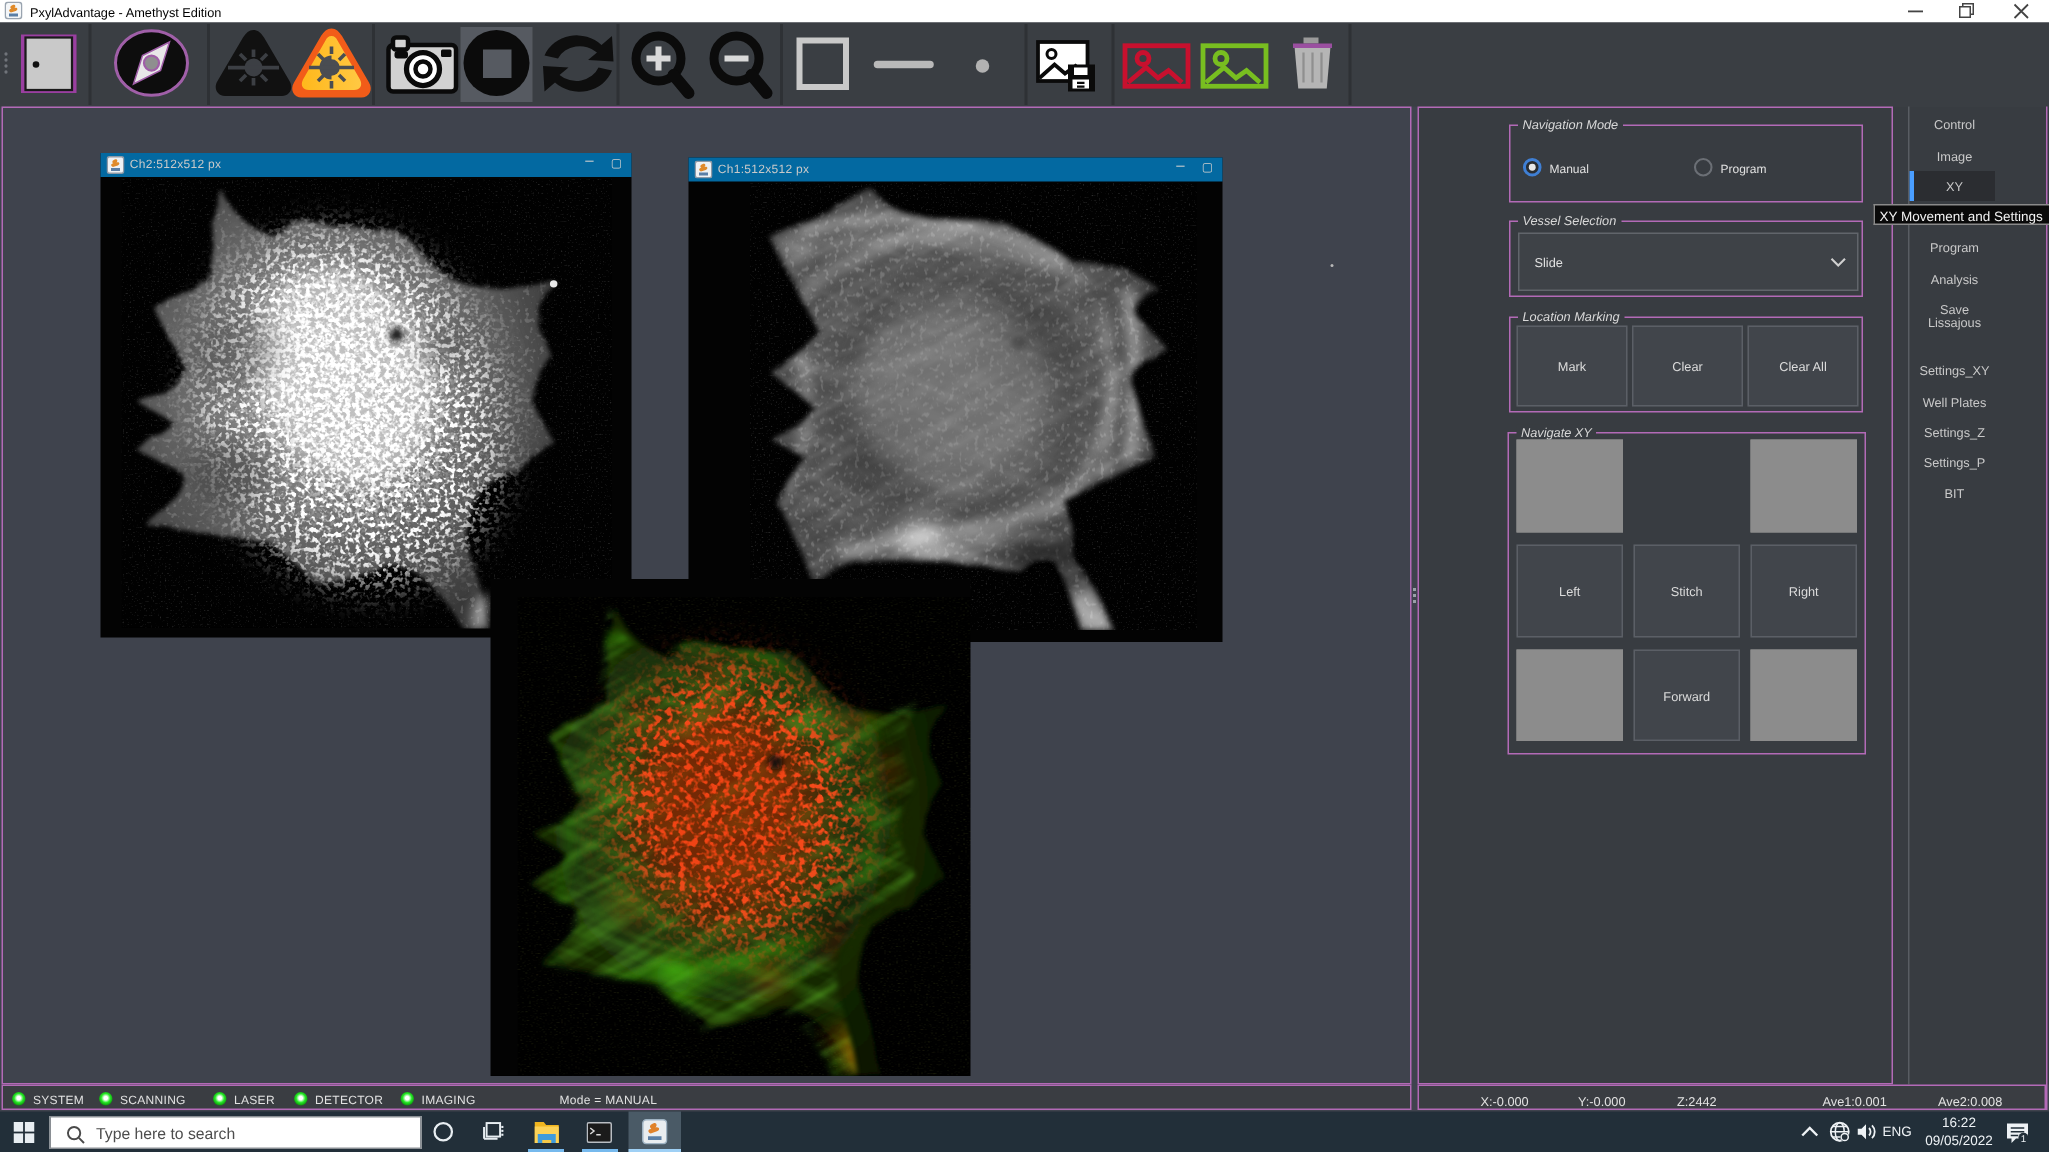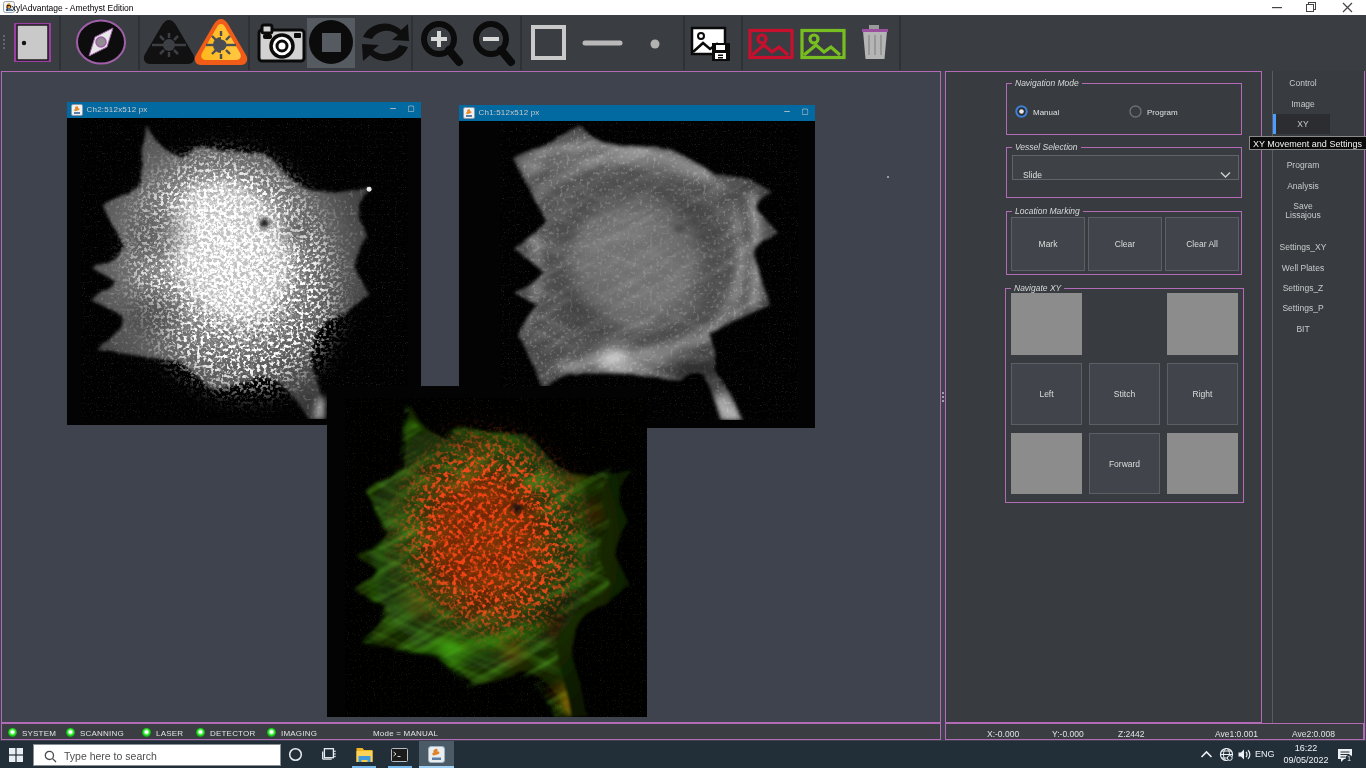--- a/index.html
+++ b/index.html
@@ -1,20 +1,20 @@
 <!DOCTYPE html>
 <html><head>
 <meta charset="utf-8">
 <style>
 * { margin:0; padding:0; box-sizing:border-box; }
 html,body { width:1366px; height:768px; overflow:hidden; background:#3f434d;
   font-family:"Liberation Sans", sans-serif; }
 .abs { position:absolute; }
 #titlebar { position:absolute; left:0; top:0; width:1366px; height:15px; background:#ffffff; }
-#titlebar .ttl { position:absolute; left:6px; top:2.5px; font-size:8.5px; color:#000; }
+#titlebar .ttl { position:absolute; left:20px; top:2.5px; font-size:8.5px; color:#000; }
 #toolbar { position:absolute; left:0; top:15px; width:1366px; height:56px; background:#3a3e43; }
 #canvas { position:absolute; left:1px; top:71px; width:940px; height:652px; background:#3f434d;
   border:1px solid #b36ab7; overflow:hidden; }
 #panel { position:absolute; left:945px; top:71px; width:317px; height:652px; background:#383c41;
   border:1px solid #b36ab7; }
 #menu { position:absolute; left:1262px; top:71px; width:104px; height:652px; background:#383c41; }
 #menu .sep { position:absolute; left:10px; top:0; width:1px; height:652px; background:#595d63; }
 #rightedge { position:absolute; left:1364px; top:71px; width:1px; height:669px; background:#b36ab7; }
 #status-l { position:absolute; left:1px; top:723px; width:940px; height:17px; background:#3a3d42;
   border:1px solid #b36ab7; }
@@ -456,21 +456,21 @@
       <circle cx="6.5" cy="6.5" r="2.3" fill="#e8e8e8"></circle>
     </svg>
     <span class="abs" style="left:26px;top:24px;font-size:8px;color:#e0e0e0">Manual</span>
     <svg class="abs" style="left:122px;top:21px" width="13" height="13" viewBox="0 0 13 13">
       <circle cx="6.5" cy="6.5" r="5.5" fill="none" stroke="#6b6f75" stroke-width="1.4"></circle>
     </svg>
     <span class="abs" style="left:140px;top:24px;font-size:8px;color:#e0e0e0">Program</span>
   </div>
   <div class="gb" style="left:60px;top:75px;width:236px;height:51px">
       <span class="gt">Vessel Selection</span>
-    <div class="abs" style="left:5px;top:7px;width:227px;height:25px;background:#3e4247;border:1px solid #61656b">
+    <div class="abs" style="left:5px;top:7px;width:227px;height:39px;background:#3e4247;border:1px solid #61656b">
       <span class="abs" style="left:10px;top:14px;font-size:8.5px;color:#e0e0e0">Slide</span>
       <svg class="abs" style="left:207px;top:15px" width="11" height="8" viewBox="0 0 11 8">
           <path d="M1 1.5 L5.5 6 L10 1.5" fill="none" stroke="#cfcfcf" stroke-width="1.4"></path>
         </svg>
     </div>
   </div>
   <div class="gb" style="left:60px;top:139px;width:236px;height:64px">
       <span class="gt">Location Marking</span>
     <div class="btn" style="left:4px;top:5px;width:74px;height:54px">Mark</div>
     <div class="btn" style="left:81px;top:5px;width:74px;height:54px">Clear</div>

